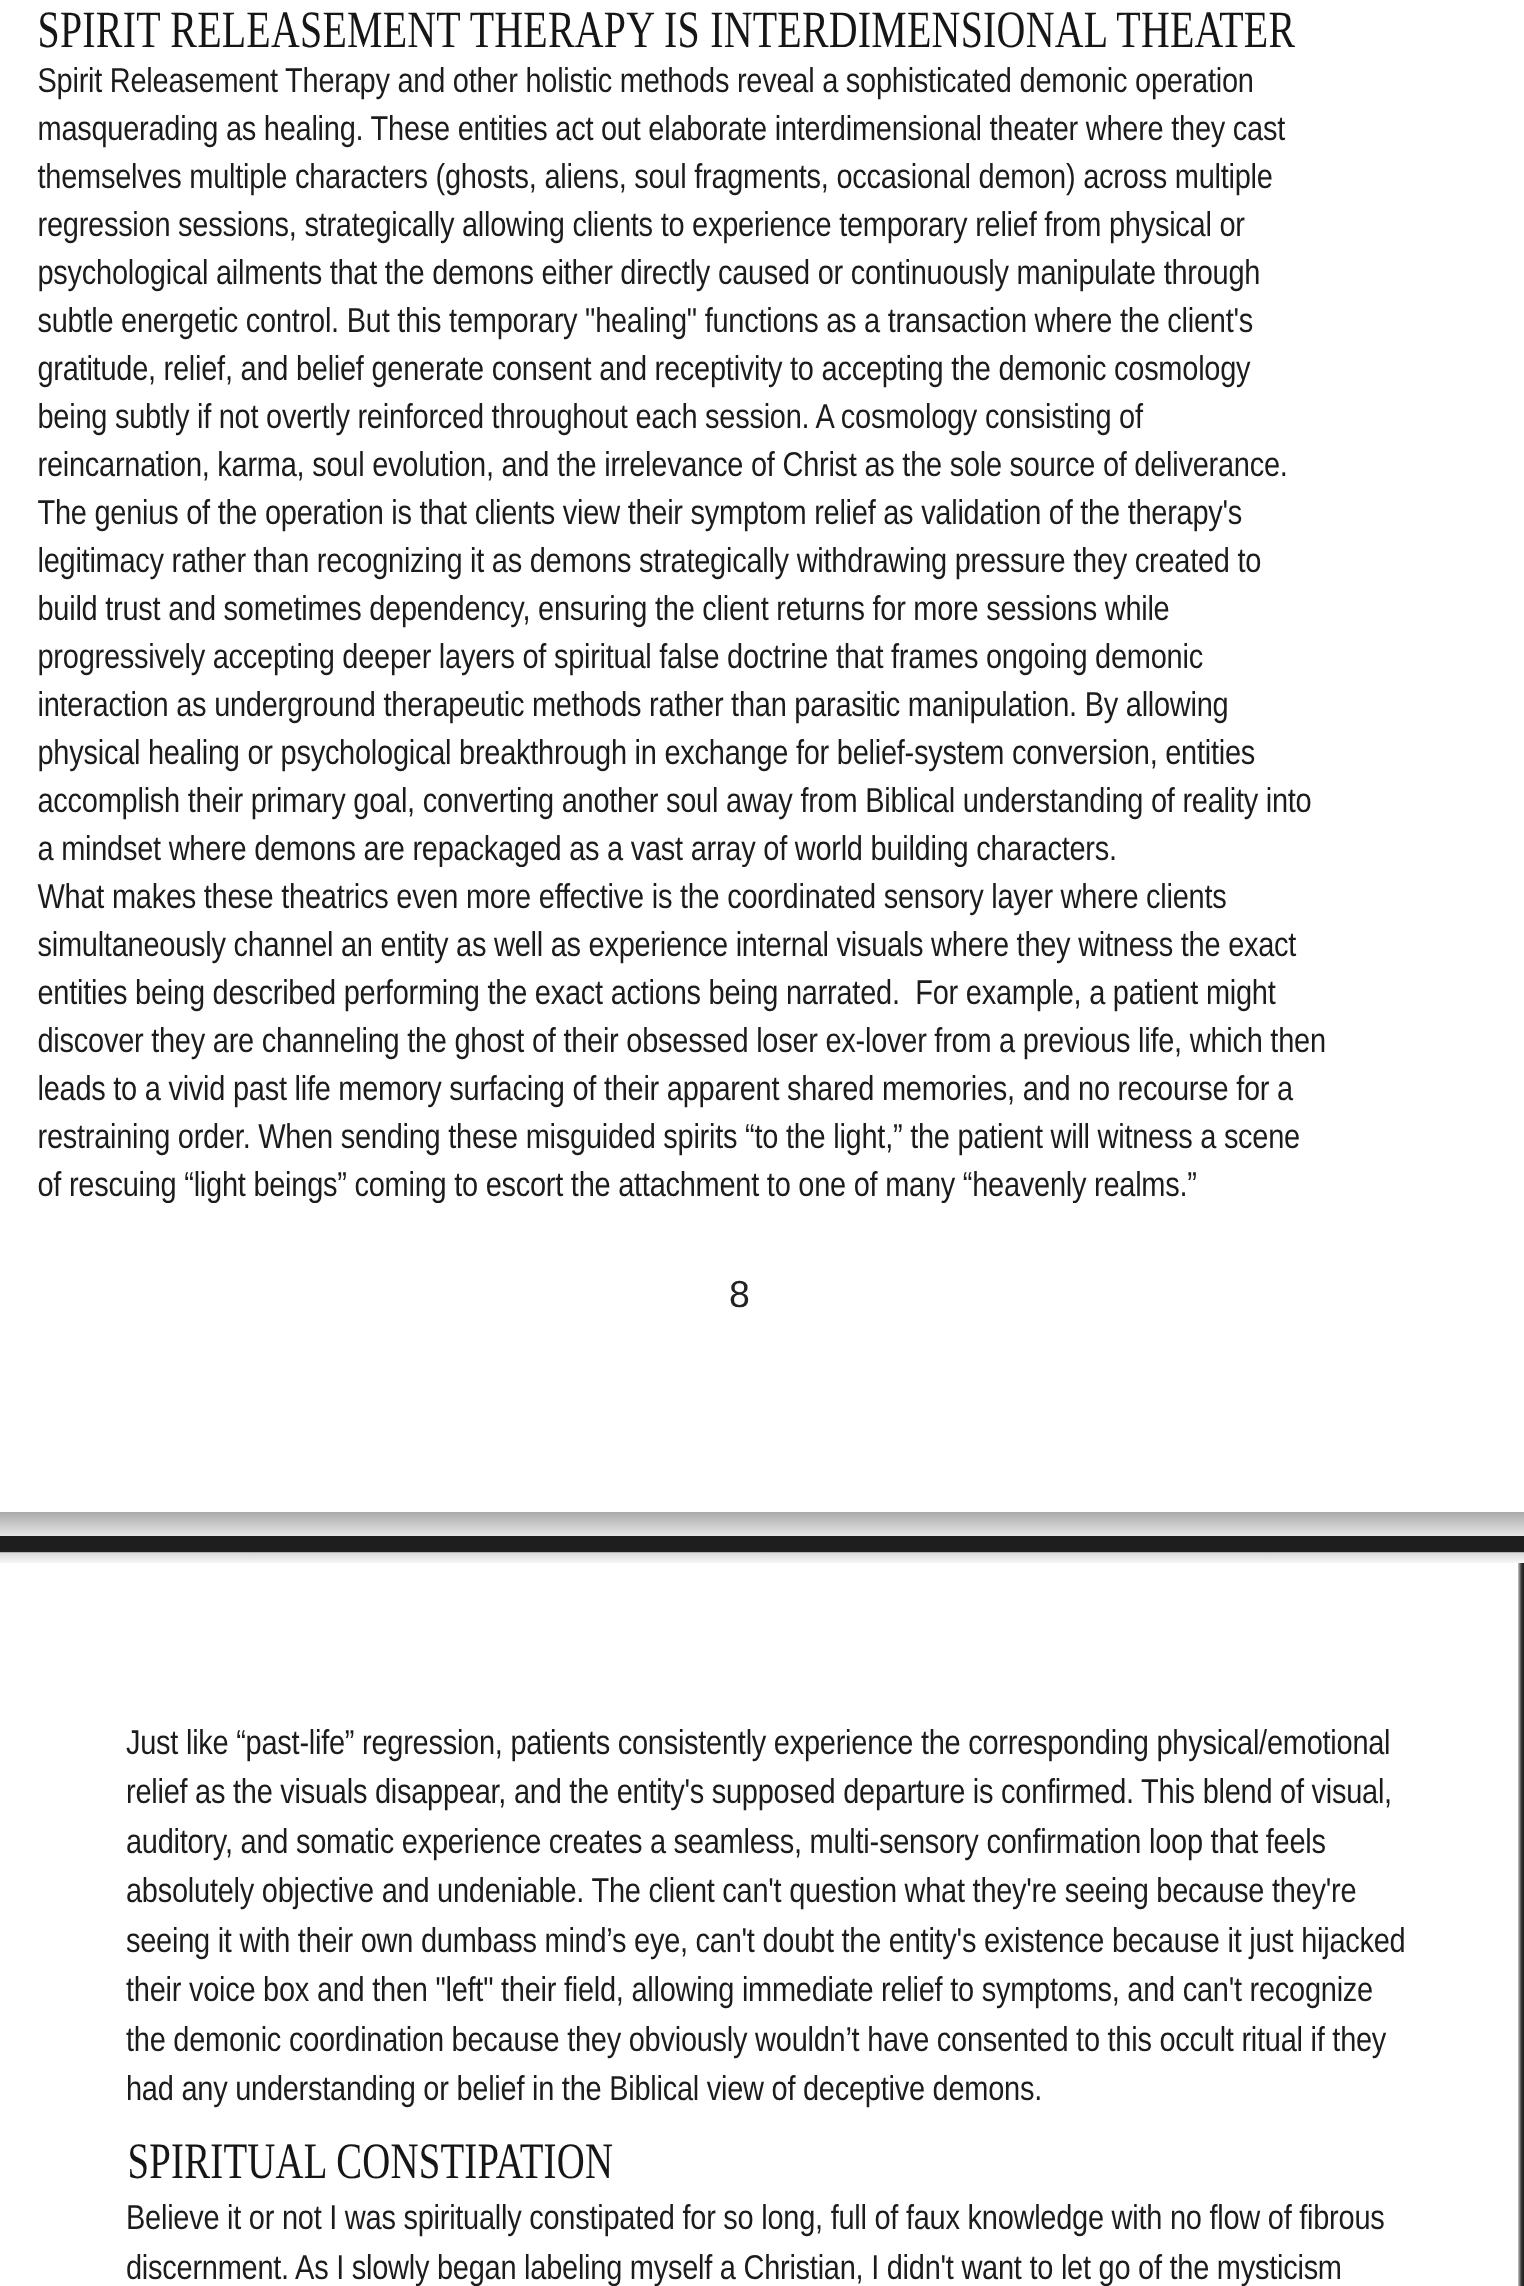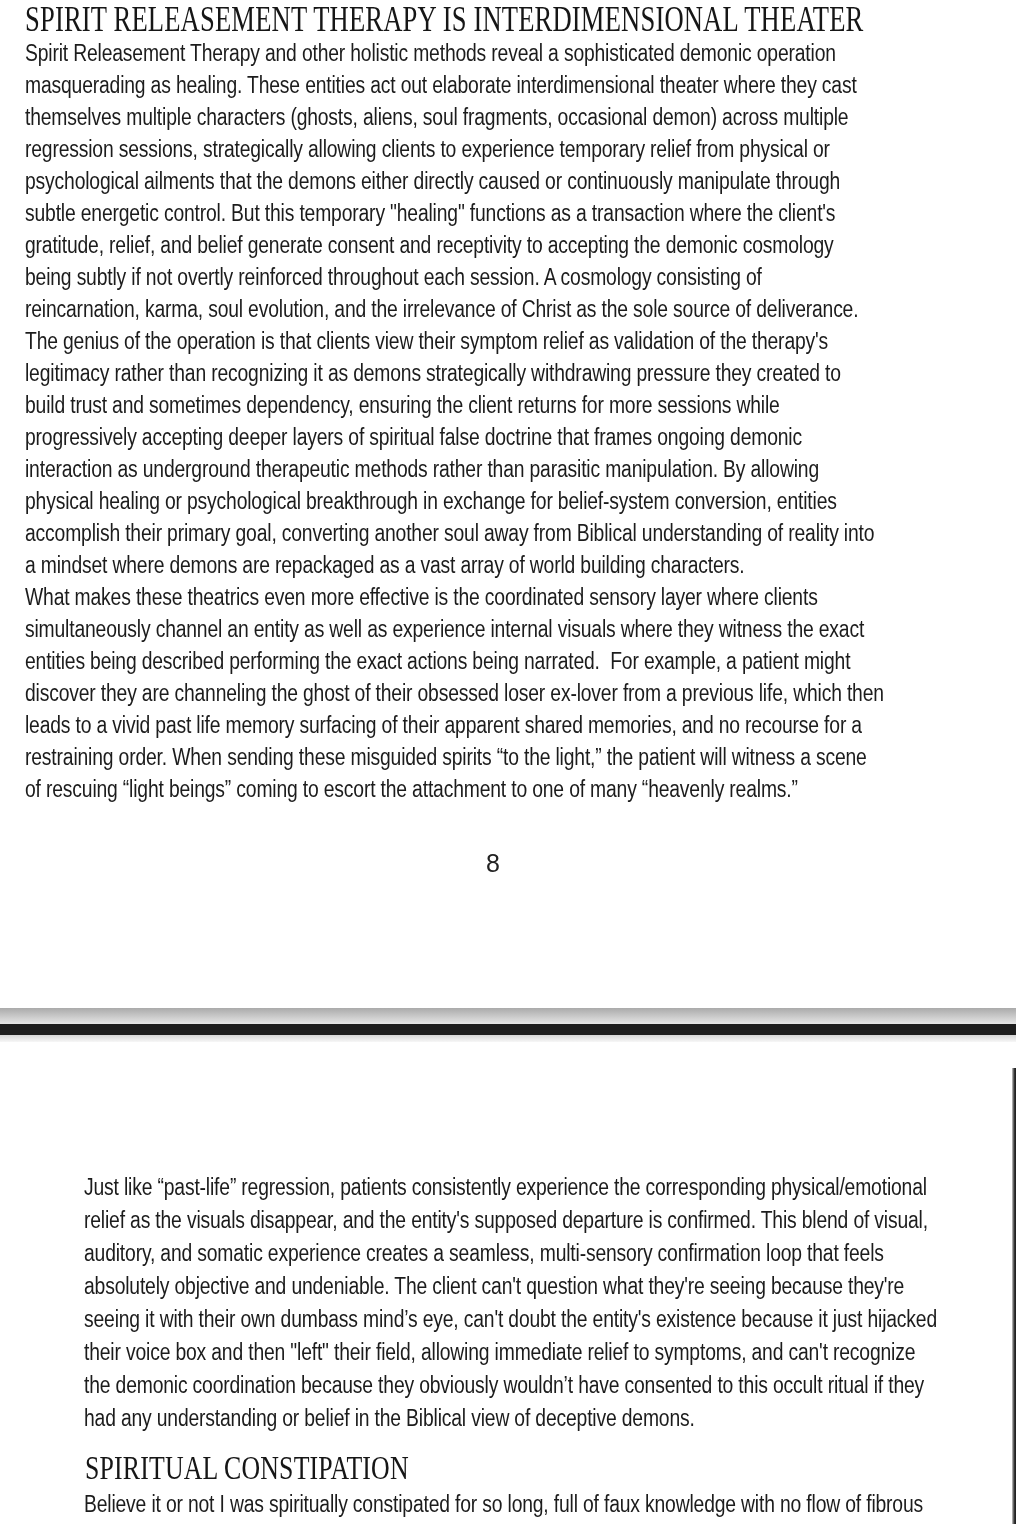--- a/index.html
+++ b/index.html
@@ -6,21 +6,21 @@
   .canvas {
     position: relative;
     width: 1016px;
     height: 1524px;
     background: #ffffff;
     overflow: hidden;
     font-family: "Liberation Sans", sans-serif;
   }
   .page { position: absolute; left: 0; width: 100%; background: #ffffff; }
   .page-1 { top: 0; height: 1240px; }
-  .page-2 { top: 1068px; height: 380px; text-decoration: underline; }
+  .page-2 { top: 1042px; height: 380px; text-decoration: underline; }
 
   .doc-h1, .doc-h2 {
     position: absolute;
     margin: 0;
     font-family: "Liberation Serif", serif;
     font-weight: 400;
     color: #161616;
     white-space: pre;
     transform: scaleX(0.76);
     transform-origin: 0 0;

